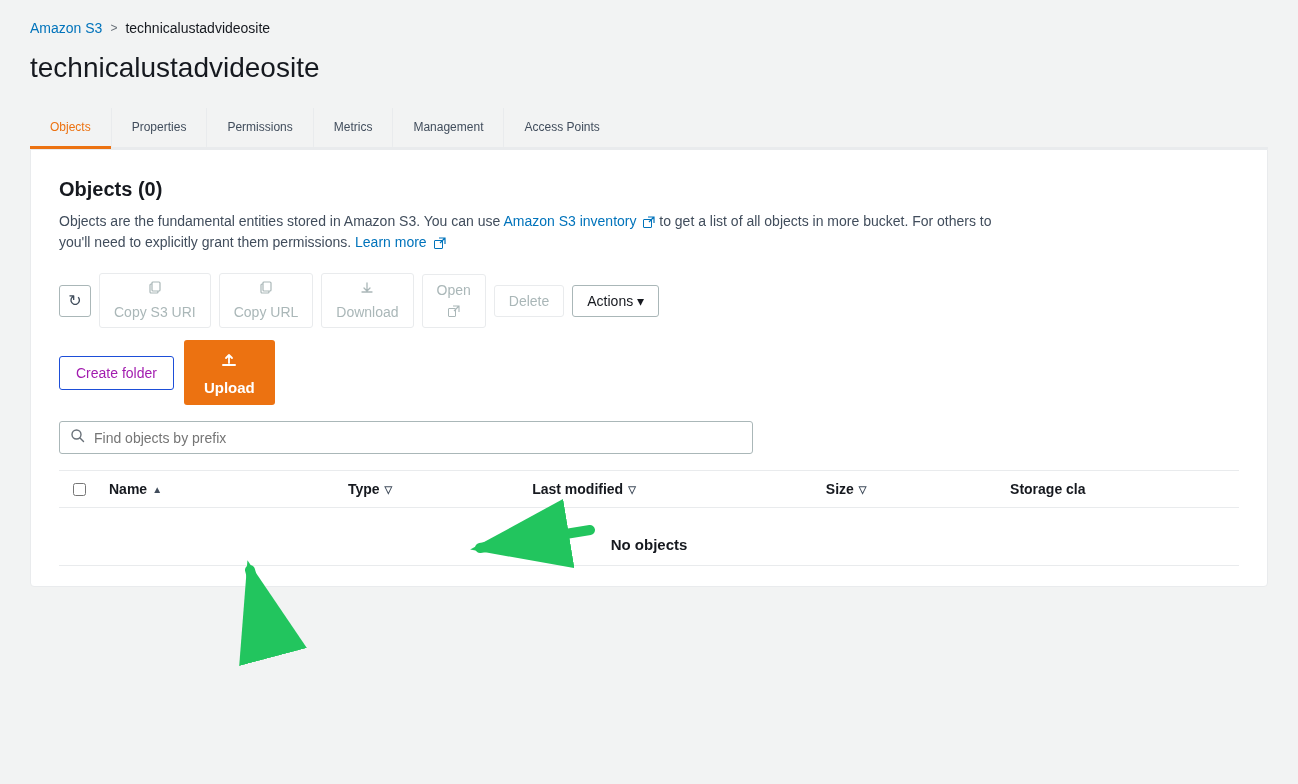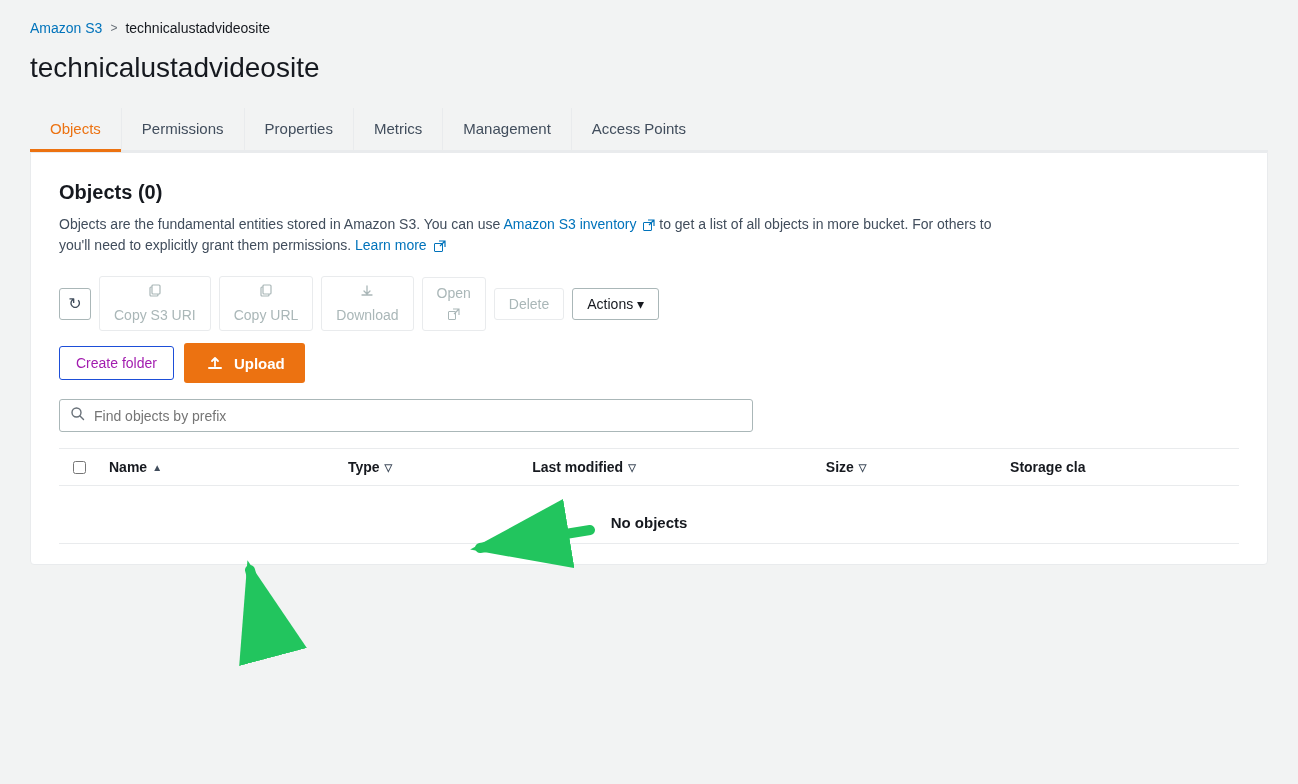--- a/index.html
+++ b/index.html
@@ -39,21 +39,21 @@
       margin-bottom: 24px;
     }
     .tabs-container {
       display: flex;
       border-bottom: 2px solid #e9ebed;
       margin-bottom: 0;
     }
     .tab {
       padding: 12px 20px;
       cursor: pointer;
-      font-size: 15px;
+      font-size: 12px;
       color: #414d5c;
       border-bottom: 3px solid transparent;
       margin-bottom: -2px;
       text-decoration: none;
       white-space: nowrap;
     }
     .tab.active {
       color: #ec7211;
       border-bottom: 3px solid #ec7211;
       font-weight: 500;
@@ -155,20 +155,21 @@
       align-items: center;
       gap: 8px;
       background: #ec7211;
       border: none;
       color: #fff;
       font-weight: 700;
       font-size: 15px;
       padding: 9px 20px;
       border-radius: 3px;
       cursor: pointer;
+      flex-direction: column;
     }
     .search-row {
       margin-bottom: 16px;
     }
     .search-box {
       display: flex;
       align-items: center;
       border: 1px solid #aab7b8;
       border-radius: 3px;
       background: #fff;
@@ -251,22 +252,22 @@
     <div class="breadcrumb">
       <a class="breadcrumb-link">Amazon S3</a>
       <span class="breadcrumb-separator">&gt;</span>
       <span class="breadcrumb-current">technicalustadvideosite</span>
     </div>
 
     <h1 class="page-title">technicalustadvideosite</h1>
 
     <div class="tabs-container">
       <div class="tab active">Objects</div>
+      <div class="tab">Properties</div>
       <div class="tab">Permissions</div>
-      <div class="tab">Properties</div>
       <div class="tab">Metrics</div>
       <div class="tab">Management</div>
       <div class="tab">Access Points</div>
     </div>
 
     <div class="content-panel">
       <div class="panel-title">Objects (0)</div>
       <div class="panel-description">
         <span>Objects are the fundamental entities stored in Amazon S3. You can use </span>
         <a>Amazon S3 inventory</a>

